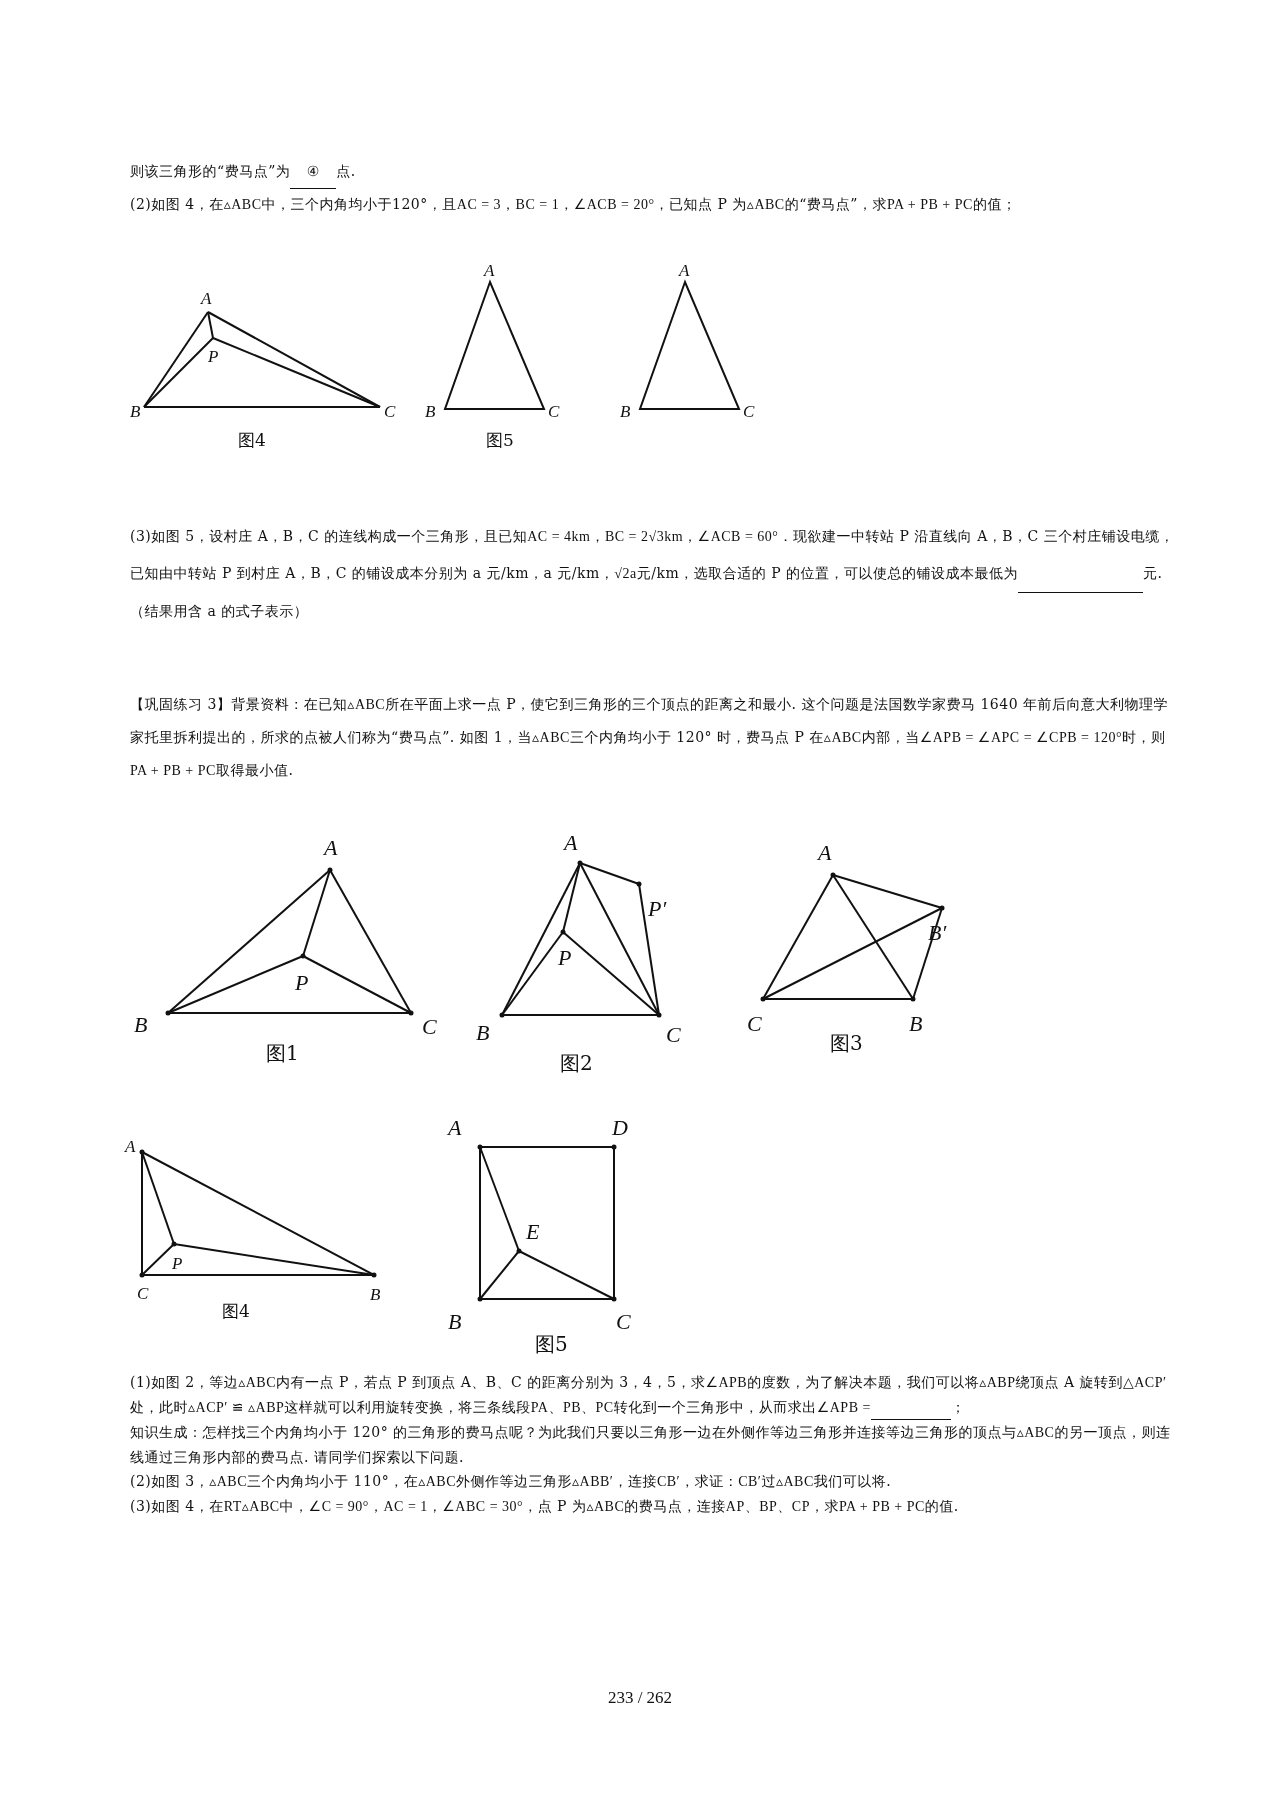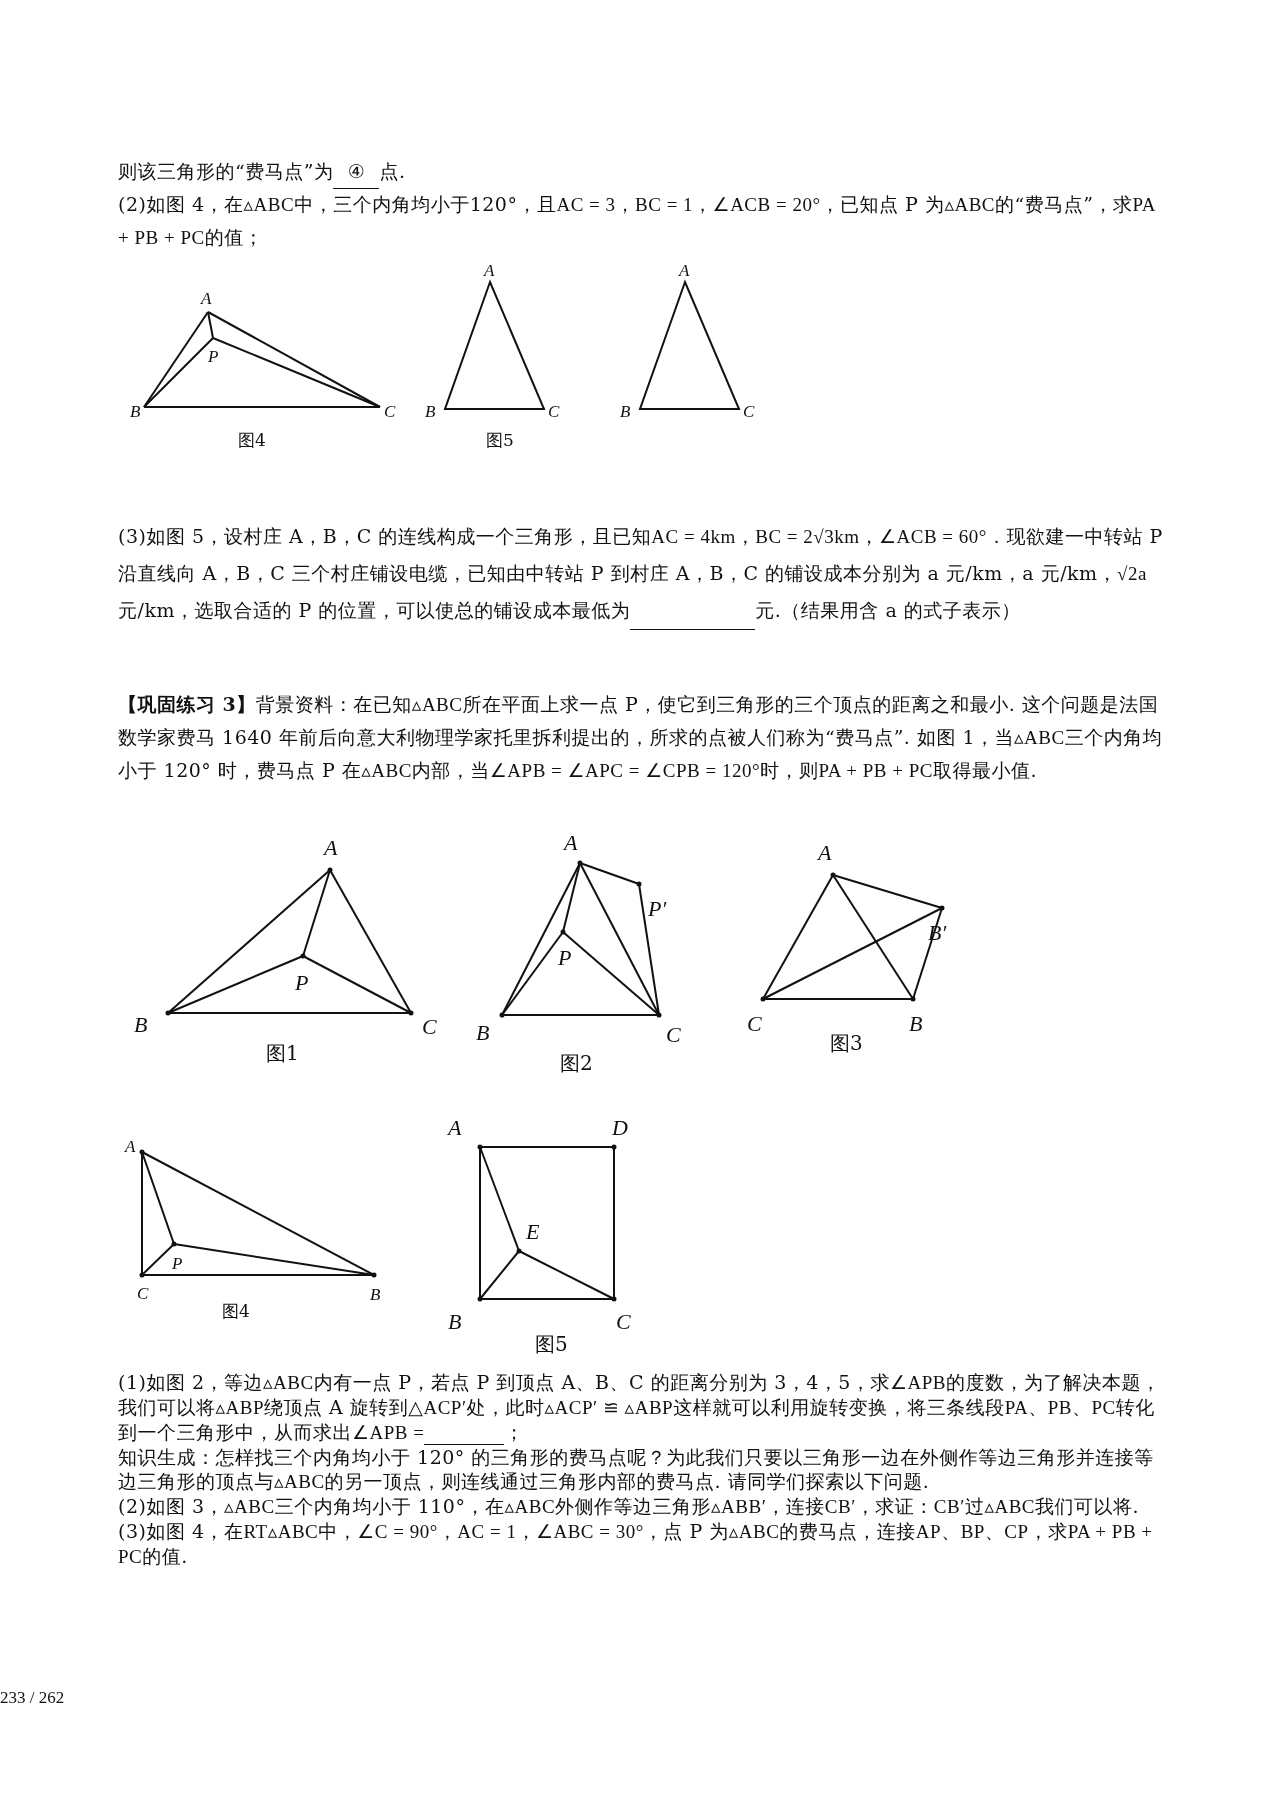--- a/index.html
+++ b/index.html
@@ -1,32 +1,32 @@
 <!DOCTYPE html>
 <html><head>
 <meta charset="utf-8">
 <style>
   html, body { margin: 0; padding: 0; background: #ffffff; }
   body { width: 1280px; height: 1810px; position: relative; overflow: hidden;
          font-family: "DejaVu Serif", "Liberation Serif", serif; color: #111; }
   .page { position: absolute; left: 0; top: 0; width: 1280px; height: 1810px; }
-  .para { position: absolute; left: 118px; width: 1050px; font-size: 19px; line-height: 33px;
+  .para { position: absolute; left: 130px; width: 1050px; font-size: 14px; line-height: 33px;
           letter-spacing: 0.5px; }
   .m { font-family: "Liberation Serif", serif; }
   .blank { display: inline-block; border-bottom: 1px solid #111; text-align: center; }
-  .bold { font-weight: bold; }
+  .bold { font-weight: normal; }
   svg { position: absolute; overflow: visible; }
   svg line, svg polyline, svg polygon { stroke: #111; stroke-width: 2; fill: none; }
   svg text { font-family: "Liberation Serif", serif; fill: #111; }
   svg .lbl { font-style: italic; font-size: 22px; }
   svg .lbl-sm { font-style: italic; font-size: 17px; }
   svg .cap { font-size: 20px; font-family: "DejaVu Serif", serif; }
   svg .cap-sm { font-size: 17px; font-family: "DejaVu Serif", serif; }
   svg circle { fill: #111; }
-  .footer { position: absolute; top: 1688px; left: 0; width: 1280px; 
+  .footer { position: absolute; top: 1688px; left: 0; width: 1280px; text-align: center;
             font-size: 17px; font-family: "Liberation Serif", serif; }
 </style>
 </head>
 <body>
 
 <div class="page">
 
   <div class="para" style="top:155px;">
     <span>则该三角形的“费马点”为</span><span class="blank" style="width:46px;">④</span><span>点.</span>
   </div>

